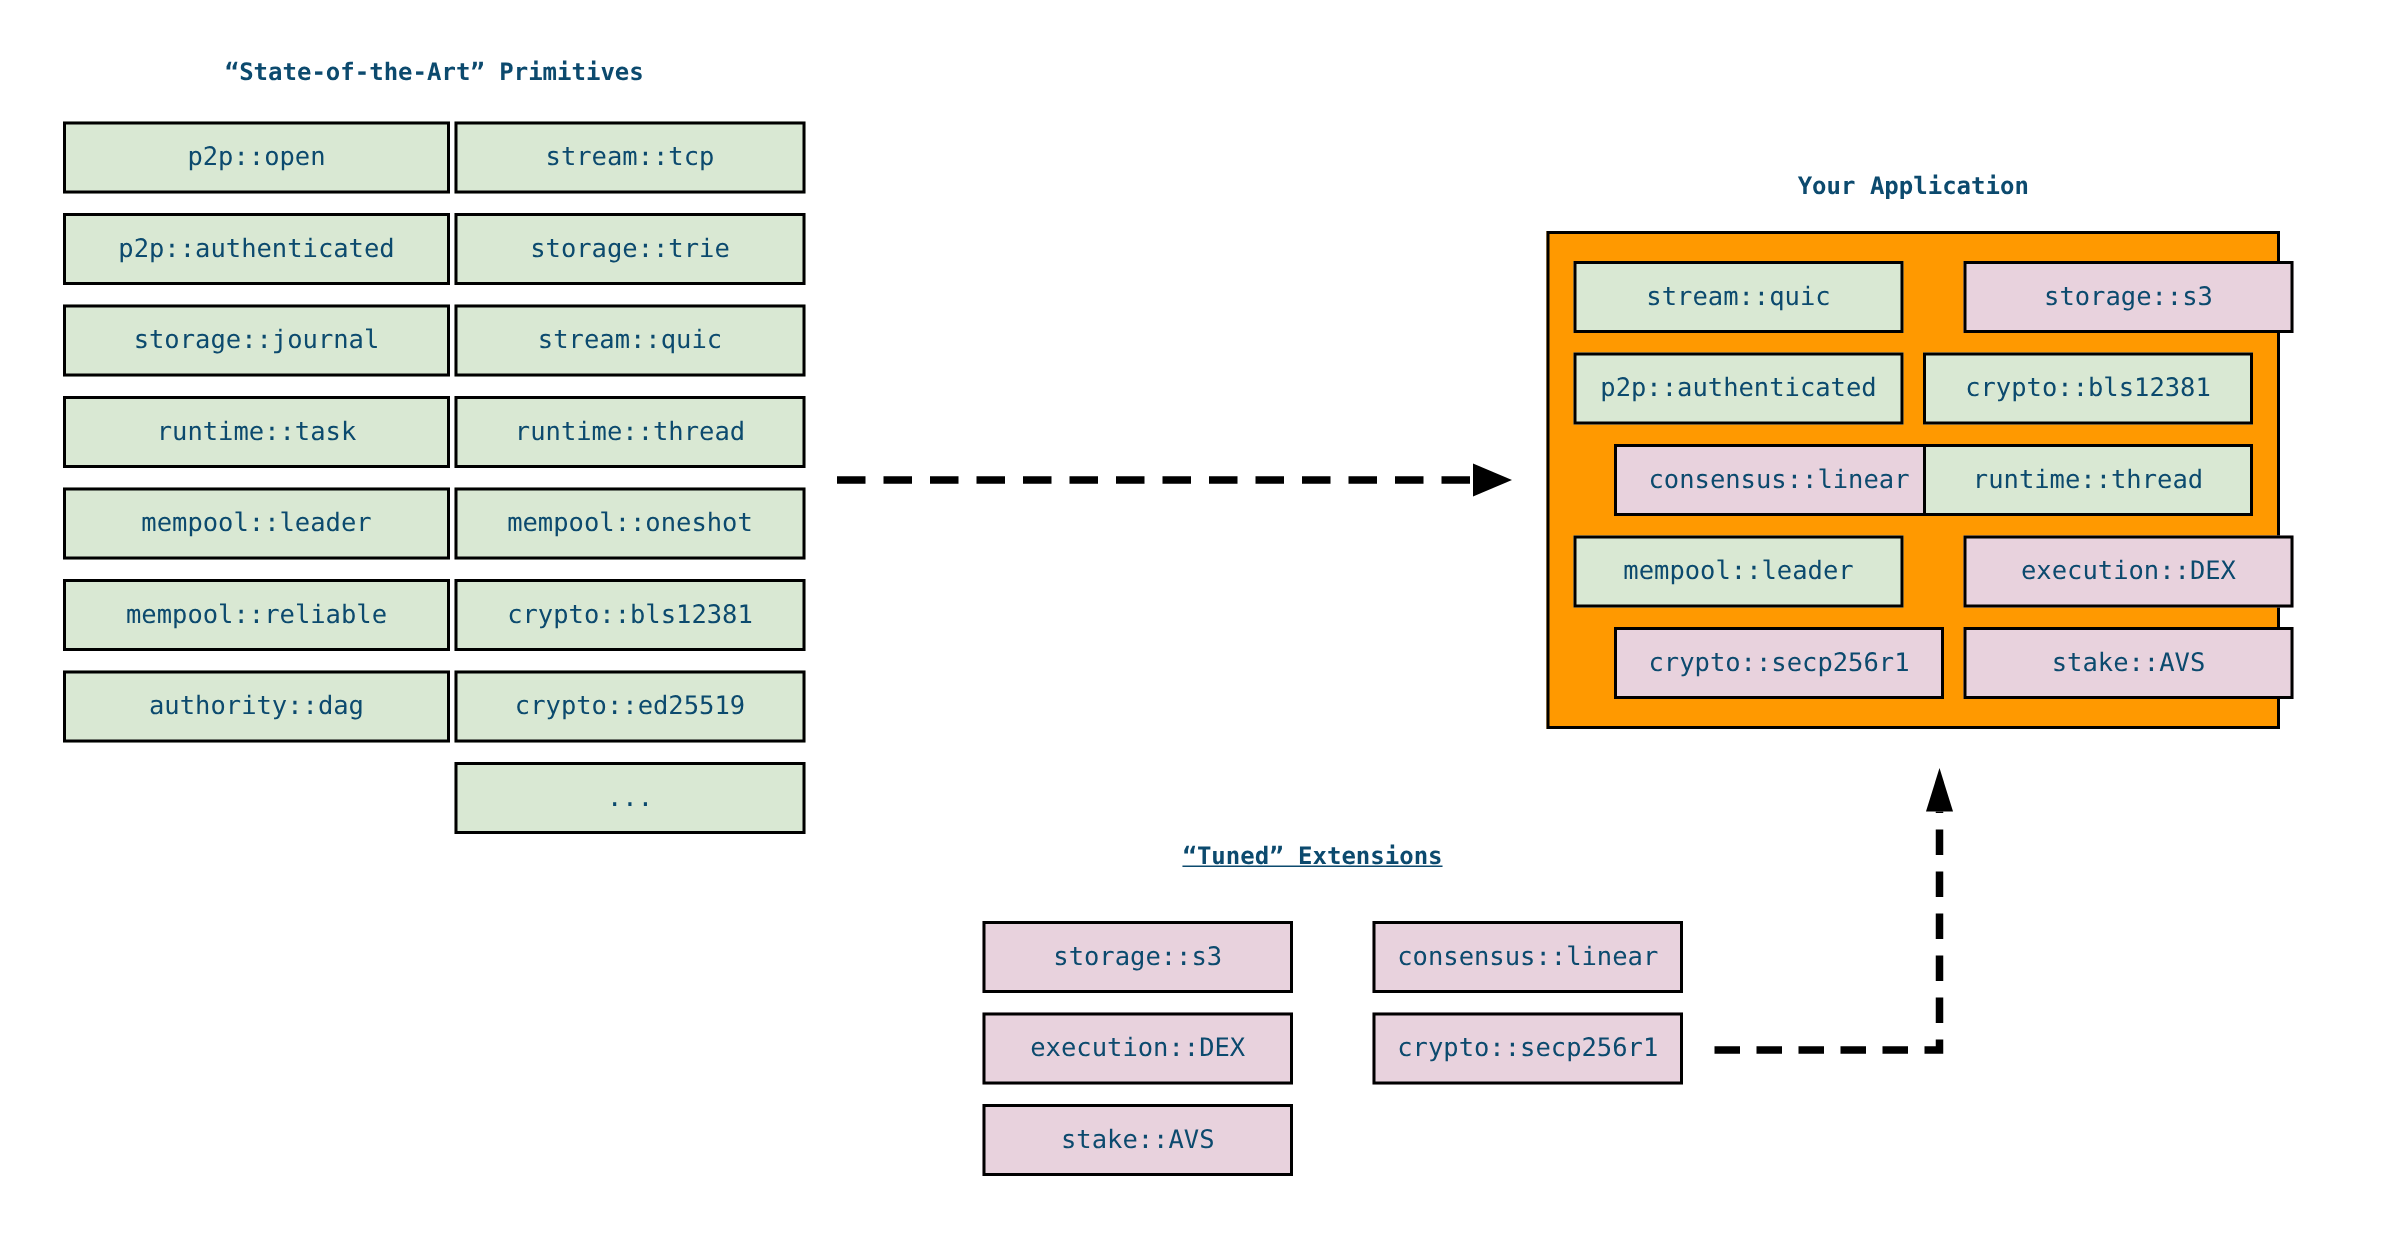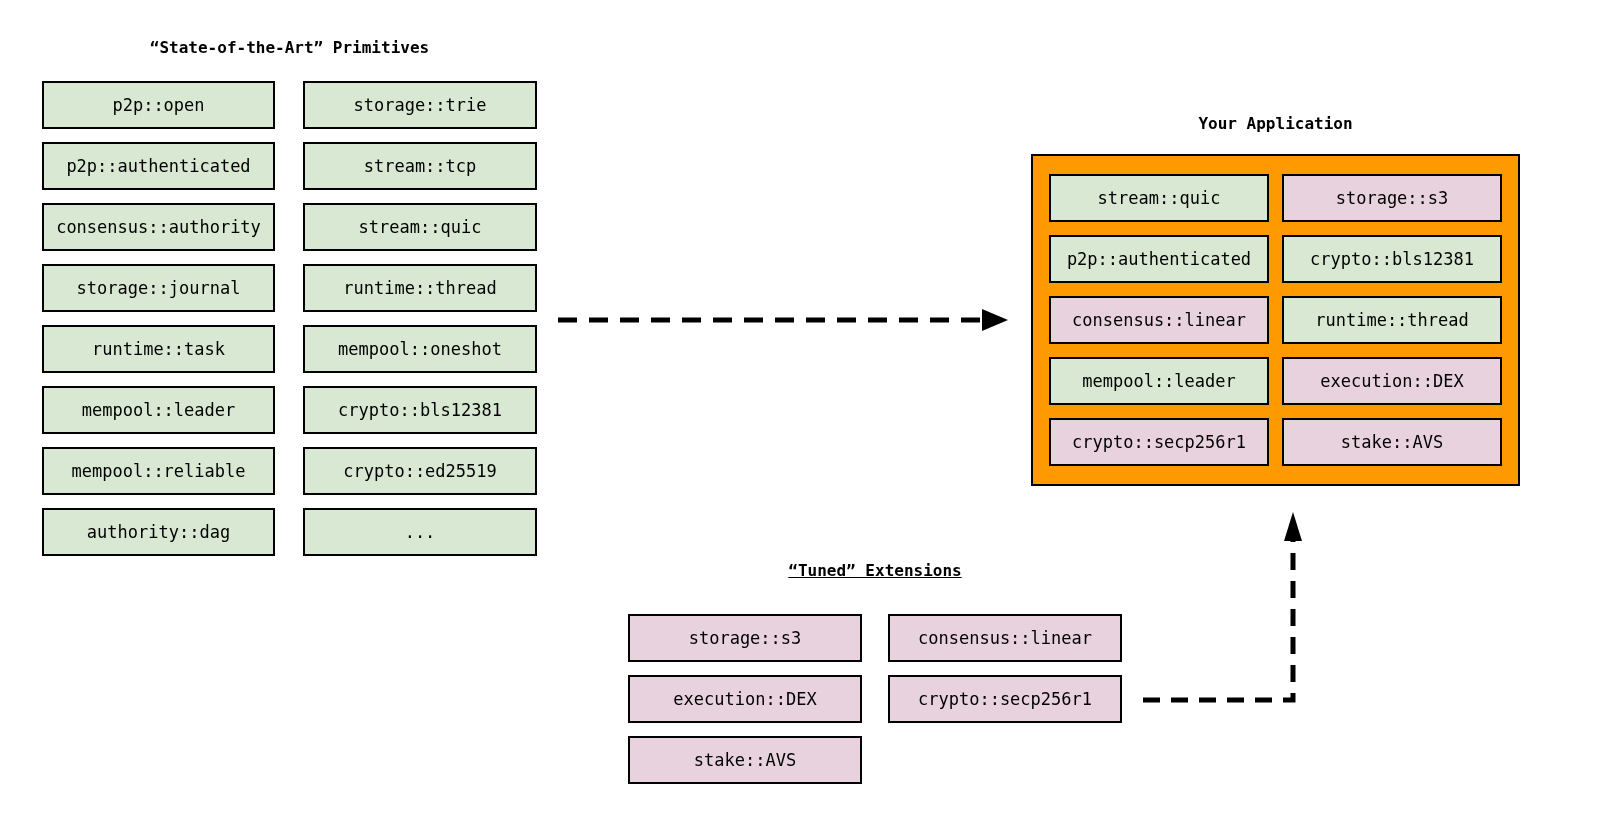--- a/index.html
+++ b/index.html
@@ -6,21 +6,21 @@
     margin: 0;
     padding: 0;
     background: #ffffff;
   }
   .canvas {
     position: relative;
     width: 1600px;
     height: 836px;
     background: #ffffff;
     font-family: "DejaVu Sans Mono", "Liberation Mono", monospace;
-    color: #000000;
+    color: #0c4a6e;
     overflow: hidden;
   }
   .arrows {
     position: absolute;
     inset: 0;
     pointer-events: none;
   }
   .section-title {
     position: absolute;
     text-align: center;
@@ -32,37 +32,37 @@
   .title-primitives { left: 42px;  width: 495px; top: 38px; }
   .title-app        { left: 1031px; width: 489px; top: 114px; }
   .title-tuned      { left: 628px; width: 494px; top: 561px; text-decoration: underline; }
 
   .col {
     position: absolute;
     display: flex;
     flex-direction: column;
     gap: 13px;
   }
-  .prim-col1  { left: 42px;  top: 81px;  width: 233px; }
+  .prim-col1  { left: 42px;  top: 81px;  width: 258px; }
   .prim-col2  { left: 303px; top: 81px;  width: 234px; }
   .tuned-col1 { left: 628px; top: 614px; width: 234px; }
   .tuned-col2 { left: 888px; top: 614px; width: 234px; }
 
   .box {
     height: 48px;
     box-sizing: border-box;
     border: 2px solid #000000;
     display: flex;
     align-items: center;
     justify-content: center;
     font-size: 17px;
     white-space: nowrap;
   }
   .box.green { background: var(--color-green, #d9e8d3); }
-  .box.pink  { background: var(--color-pink,  #e8d2dd); }
+  .box.pink  { background: var(--color-pink,  #e8d2dd); margin-left: 27px; }
 
   .app-container {
     position: absolute;
     left: 1031px;
     top: 154px;
     width: 489px;
     height: 332px;
     box-sizing: border-box;
     background: var(--color-orange, #ff9900);
     border: 2px solid #000000;
@@ -89,31 +89,30 @@
       <path d="M1143,700 L1293,700 L1293,541" stroke="#000000" stroke-width="5" stroke-dasharray="17 11" fill="none"></path>
       <polygon points="1284,541 1293,512 1302,541" fill="#000000"></polygon>
     </g>
   </svg>
 
   <div class="section-title title-primitives">“State-of-the-Art” Primitives</div>
 
   <div class="col prim-col1">
     <div class="box green">p2p::open</div>
     <div class="box green">p2p::authenticated</div>
-    <div class="box green">consensus::authority</div>
     <div class="box green">storage::journal</div>
     <div class="box green">runtime::task</div>
     <div class="box green">mempool::leader</div>
     <div class="box green">mempool::reliable</div>
     <div class="box green">authority::dag</div>
   </div>
 
   <div class="col prim-col2">
+    <div class="box green">stream::tcp</div>
     <div class="box green">storage::trie</div>
-    <div class="box green">stream::tcp</div>
     <div class="box green">stream::quic</div>
     <div class="box green">runtime::thread</div>
     <div class="box green">mempool::oneshot</div>
     <div class="box green">crypto::bls12381</div>
     <div class="box green">crypto::ed25519</div>
     <div class="box green">...</div>
   </div>
 
   <div class="section-title title-app">Your Application</div>
 

